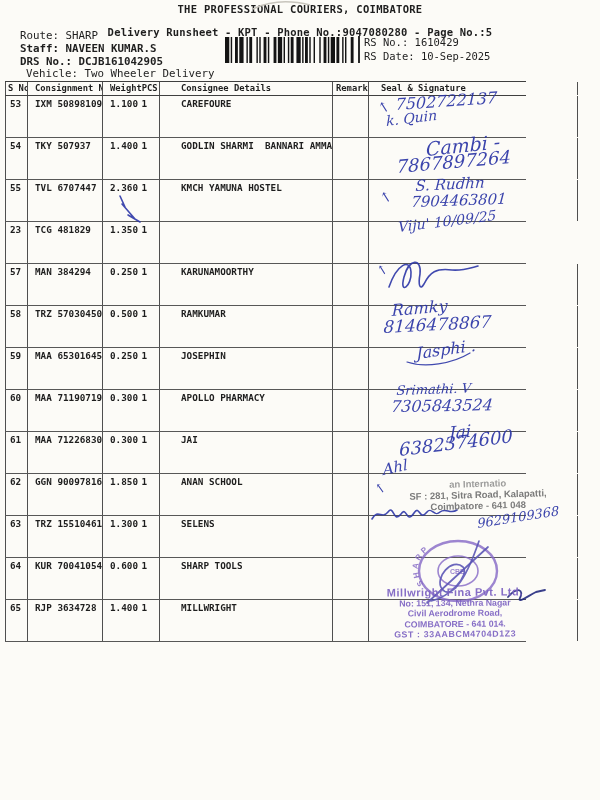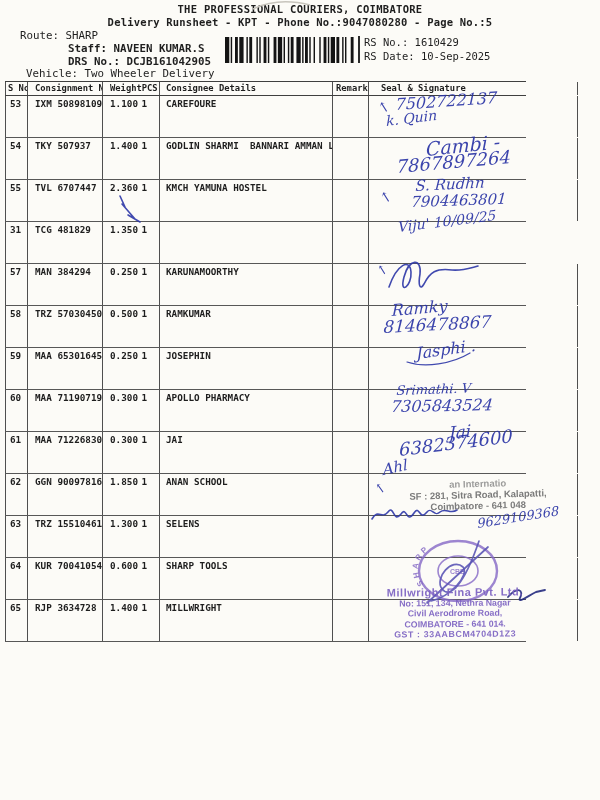--- a/index.html
+++ b/index.html
@@ -1,40 +1,40 @@
 <!DOCTYPE html>
 <html><head>
 <meta charset="utf-8">
 <style>
   html,body{margin:0;padding:0;}
   .page{position:relative;width:600px;height:800px;background:#fcfbf7;overflow:hidden;
         font-family:"DejaVu Sans Mono",monospace;color:#1e1e1e;}
   .doc-title{position:absolute;top:3px;left:0;width:600px;text-align:center;
              font-size:10.5px;font-weight:bold;letter-spacing:.3px;}
-  .doc-subtitle{position:absolute;top:16px;left:0;width:600px;text-align:center;
+  .doc-subtitle{position:absolute;top:26px;left:0;width:600px;text-align:center;
              font-size:10.5px;font-weight:bold;letter-spacing:.2px;}
   .meta-left{position:absolute;left:20px;top:30px;font-size:10.8px;line-height:12.8px;}
-  .meta-left .b{font-weight:bold;margin-left:48px;}
+  .meta-left .b{font-weight:bold;}
   .meta-left .veh{padding-left:6px;}
   .barcode{position:absolute;left:225px;top:37px;width:130px;height:26px;}
   .meta-right{position:absolute;left:358px;top:36px;font-size:10.5px;line-height:13.5px;
               border-left:2px solid #2a2a2a;padding-left:4px;}
   
   .table{position:absolute;left:5px;top:81px;width:521px;border-top:1px solid #3f3f3f;}
   .thead,.trow{display:grid;grid-template-columns:23px 75px 57px 173px 36px 209px;}
   .thead{height:13px;line-height:13px;font-size:8.8px;font-weight:bold;
          border-bottom:1px solid #3f3f3f;}
   .trow{height:41px;border-bottom:1px solid #575757;font-size:9.3px;font-weight:bold;}
   .cell{box-sizing:border-box;border-right:1px solid #4f4f4f;overflow:hidden;white-space:pre;}
   .c-sno,.h-sno{border-left:1px solid #4f4f4f;padding-left:4px;}
   .h-sno{padding-left:2px;}
   .h-con,.c-con{padding-left:7px;}
   .h-wp,.c-wp{display:flex;justify-content:space-between;padding:0 10px 0 7px;}
   .c-wp{padding:2px 12px 0 7px;}
-  .h-det,.c-det{padding-left:6px;}
+  .h-det,.c-det{padding-left:6px;margin-left:15px;}
   .h-rem{padding-left:3px;}
   .h-seal{padding-left:12px;}
   .trow .cell{padding-top:2px;}
   
   .overlay{position:absolute;left:0;top:0;width:600px;height:800px;pointer-events:none;}
   .hw{position:absolute;font-family:"DejaVu Serif",serif;font-style:italic;
       color:#2b35a6;transform-origin:left top;white-space:pre;opacity:.92;}
   .scrawl-svg{position:absolute;left:0;top:0;}
   .ink{stroke:#2b35a6;fill:none;stroke-width:1.6;stroke-linecap:round;stroke-linejoin:round;opacity:.9;}
   .ink3{stroke:#5b55b5;stroke-width:1.7;}
@@ -137,21 +137,21 @@
         </div>
         <div class="trow">
           <div class="cell c-sno">55</div>
           <div class="cell c-con">TVL 6707447</div>
           <div class="cell c-wp"><span>2.360</span><span>1</span></div>
           <div class="cell c-det">KMCH YAMUNA HOSTEL</div>
           <div class="cell c-rem"></div>
           <div class="cell c-seal"></div>
         </div>
         <div class="trow">
-          <div class="cell c-sno">31</div>
+          <div class="cell c-sno">23</div>
           <div class="cell c-con">TCG 481829</div>
           <div class="cell c-wp"><span>1.350</span><span>1</span></div>
           <div class="cell c-rem"></div>
           <div class="cell c-seal"></div>
         </div>
         <div class="trow">
           <div class="cell c-sno">57</div>
           <div class="cell c-con">MAN 384294</div>
           <div class="cell c-wp"><span>0.250</span><span>1</span></div>
           <div class="cell c-det">KARUNAMOORTHY</div>

